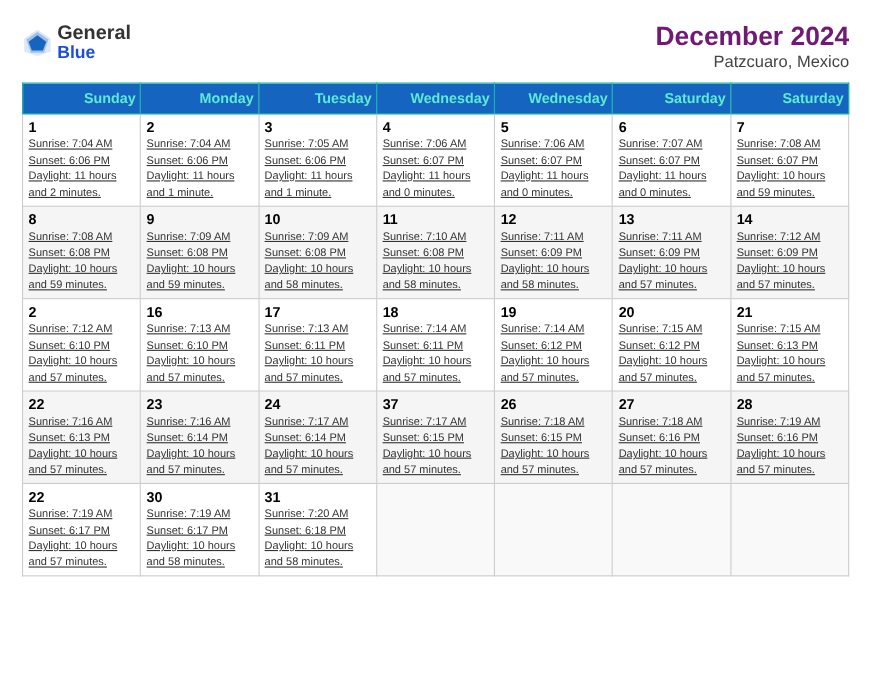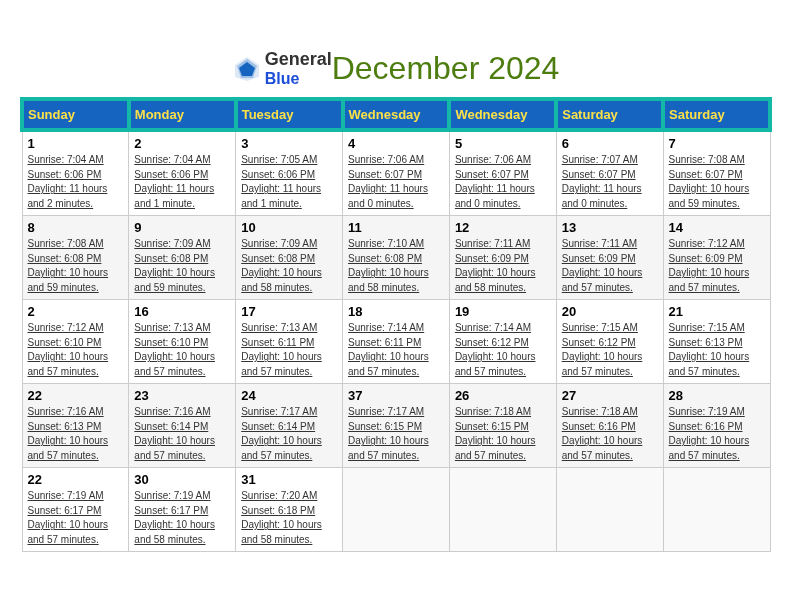--- a/index.html
+++ b/index.html
@@ -5,24 +5,23 @@
     * { margin: 0; padding: 0; box-sizing: border-box; }
     body {
       font-family: Arial, sans-serif;
       background: #fff;
       width: 792px;
       min-height: 612px;
       padding: 20px;
     }
     .header {
       display: flex;
-      justify-content: center;
+      justify-content: space-between;
       align-items: flex-start;
       margin-bottom: 10px;
-      margin-top: 30px;
     }
     .logo {
       display: flex;
       align-items: center;
     }
     .logo-text {
       display: flex;
       flex-direction: column;
       line-height: 1.1;
     }
@@ -38,41 +37,41 @@
     }
     .logo-icon {
       width: 28px;
       height: 28px;
       margin-right: 4px;
     }
     .title-block {
       text-align: right;
     }
     .month-title {
-      font-size: 32px;
-      font-weight: normal;
-      color: #4d7c0f;
+      font-size: 24px;
+      font-weight: bold;
+      color: #701a75;
     }
     .location {
       font-size: 15px;
       color: #444;
     }
     .calendar {
       width: 100%;
       border-collapse: collapse;
       font-size: 10.5px;
     }
     .calendar th {
       background: #1565c0;
-      color: #fde047;
+      color: #5eead4;
       padding: 6px 4px;
-      text-align: left;
+      text-align: right;
       font-size: 13px;
       font-weight: bold;
-      border: 4px solid #14b8a6;
+      border: 1px solid #14b8a6;
     }
     .calendar td {
       border: 1px solid #ccc;
       vertical-align: top;
       padding: 4px 5px;
       width: calc(100% / 7);
       min-height: 80px;
       background: #fff;
     }
     .calendar tr:nth-child(even) td {
@@ -104,20 +103,21 @@
       <polygon points="14,4 24,11 20,23 8,23 4,11" fill="#1565c0" opacity="0.3"></polygon>
       <polygon points="14,7 22,13 19,21 9,21 6,13" fill="#1565c0"></polygon>
     </svg>
     <div class="logo-text">
       <span class="logo-general">General</span>
       <span class="logo-blue">Blue</span>
     </div>
   </div>
   <div class="title-block">
     <div class="month-title">December 2024</div>
+    <div class="location">Patzcuaro, Mexico</div>
   </div>
 </div>
 
 <table class="calendar">
   <thead>
     <tr>
     <th>Sunday</th>
         <th>Monday</th>
         <th>Tuesday</th>
         <th>Wednesday</th>

